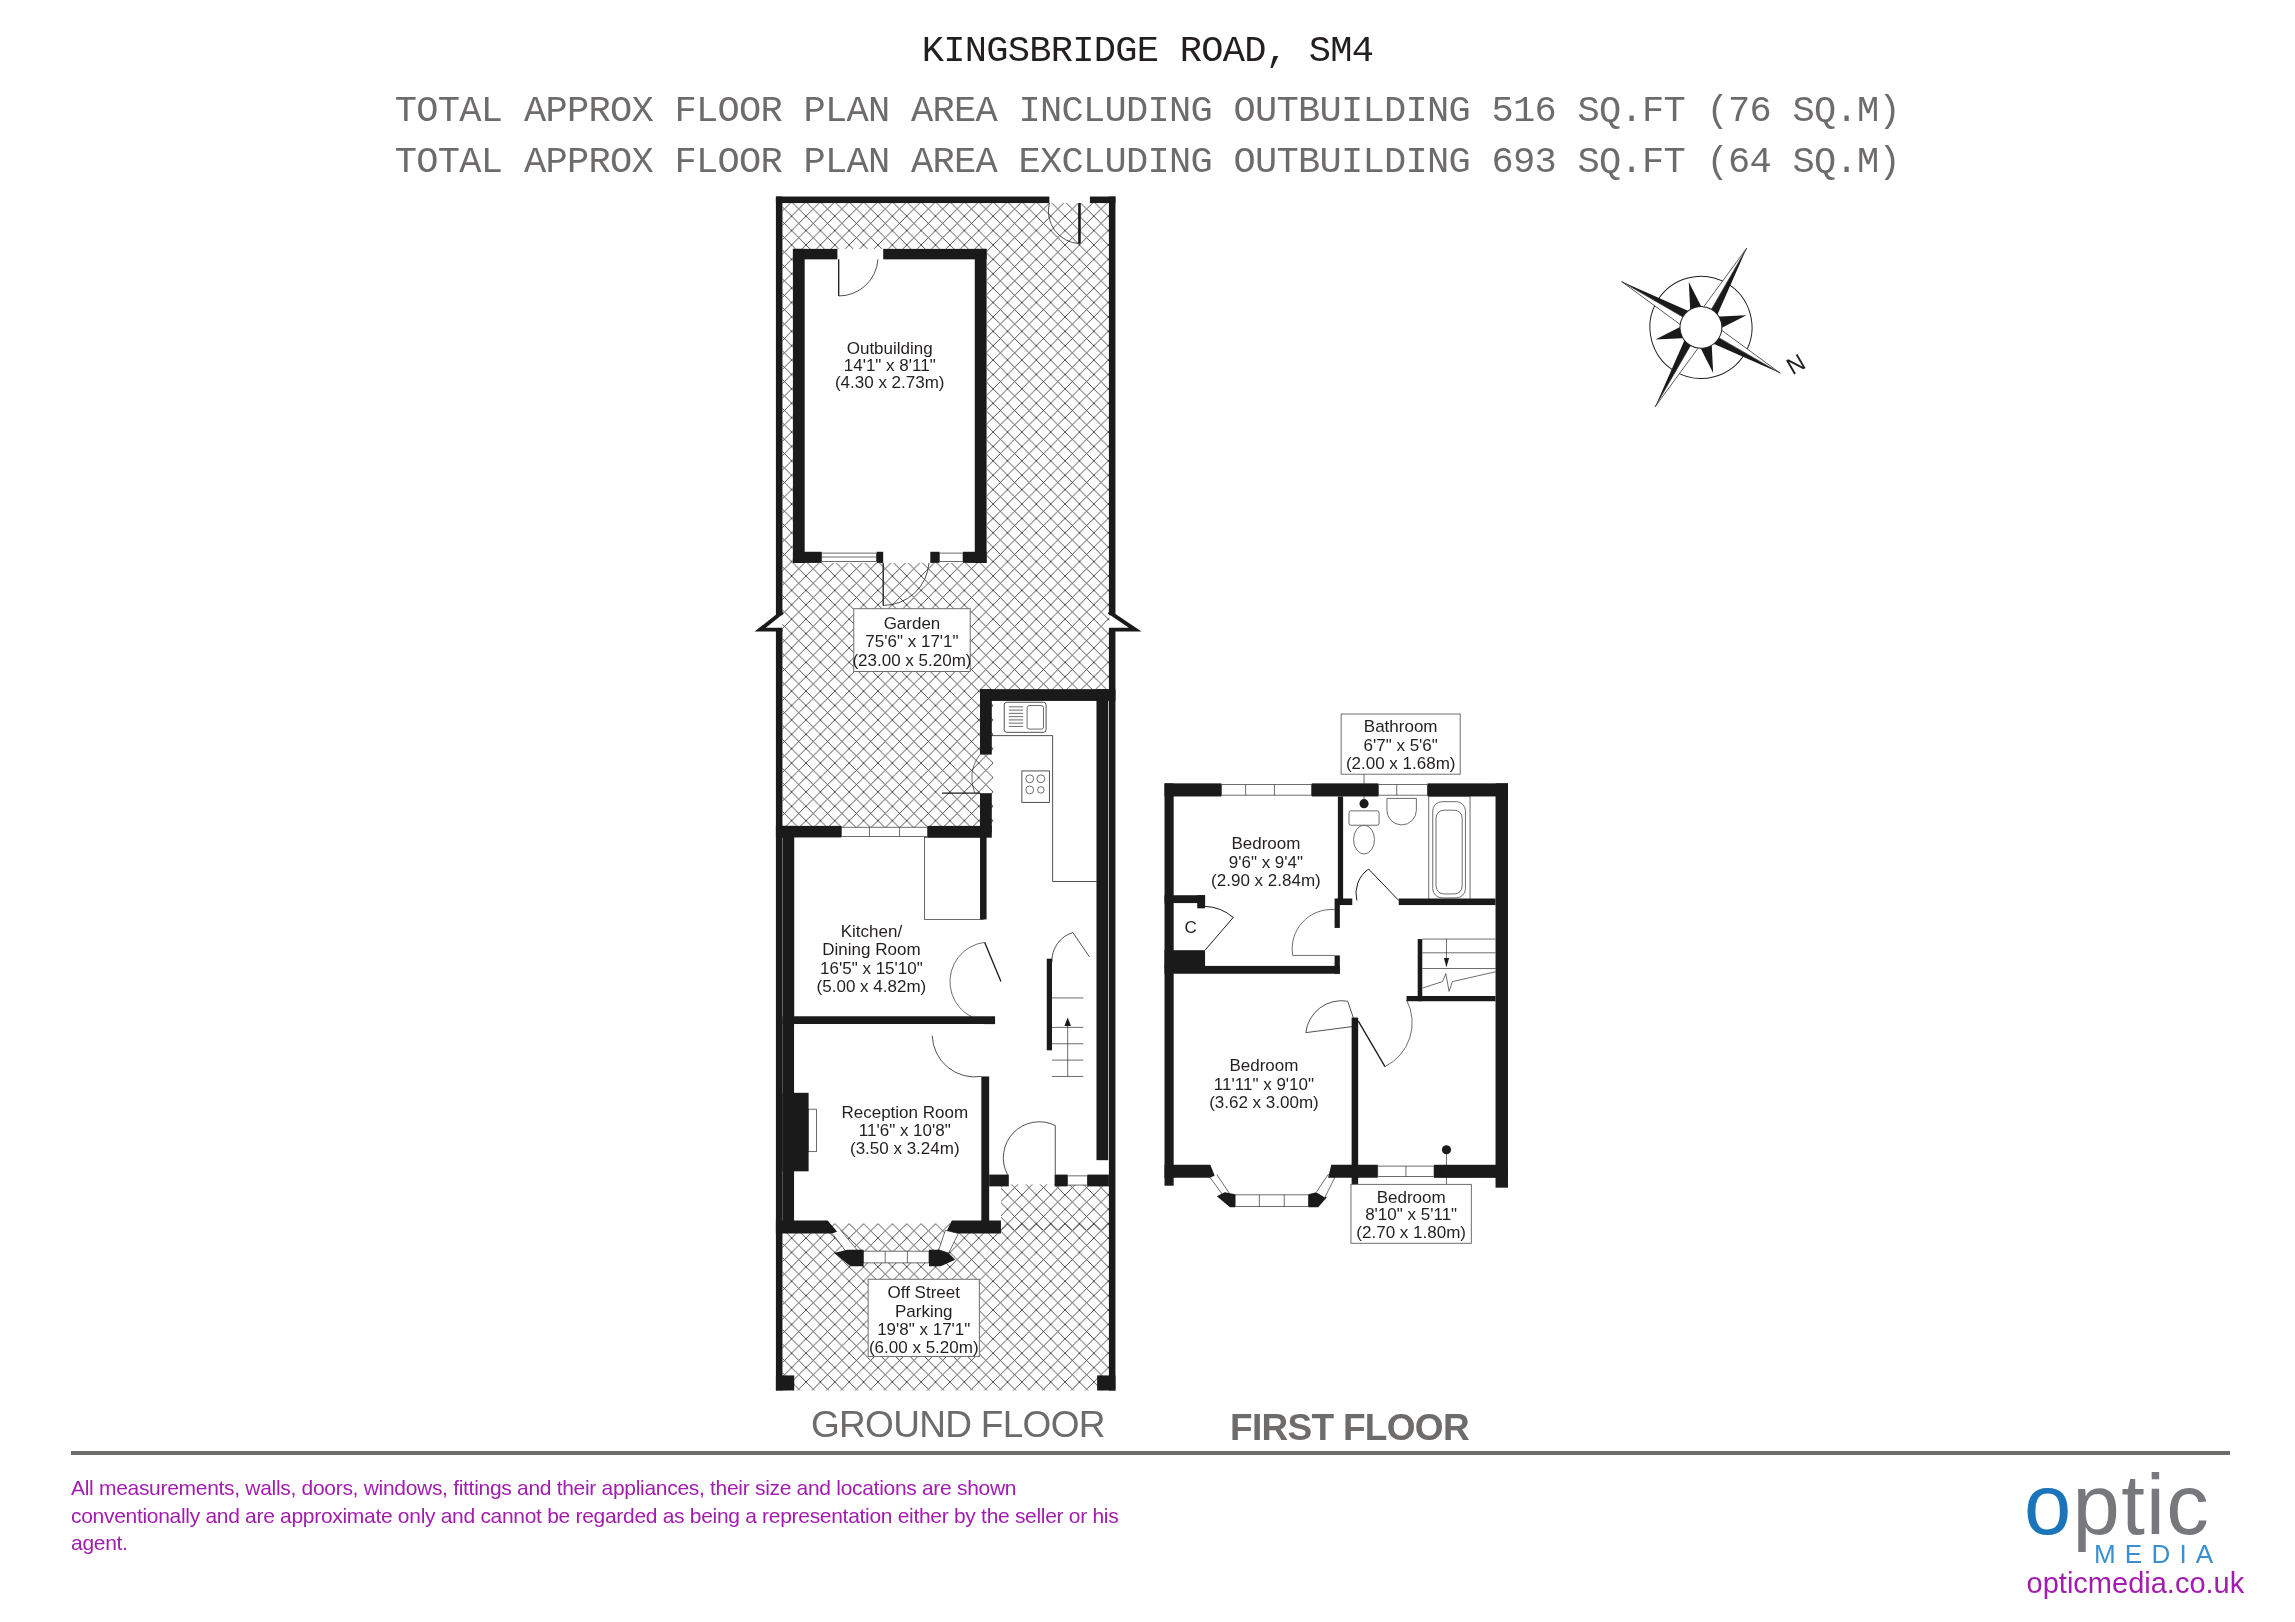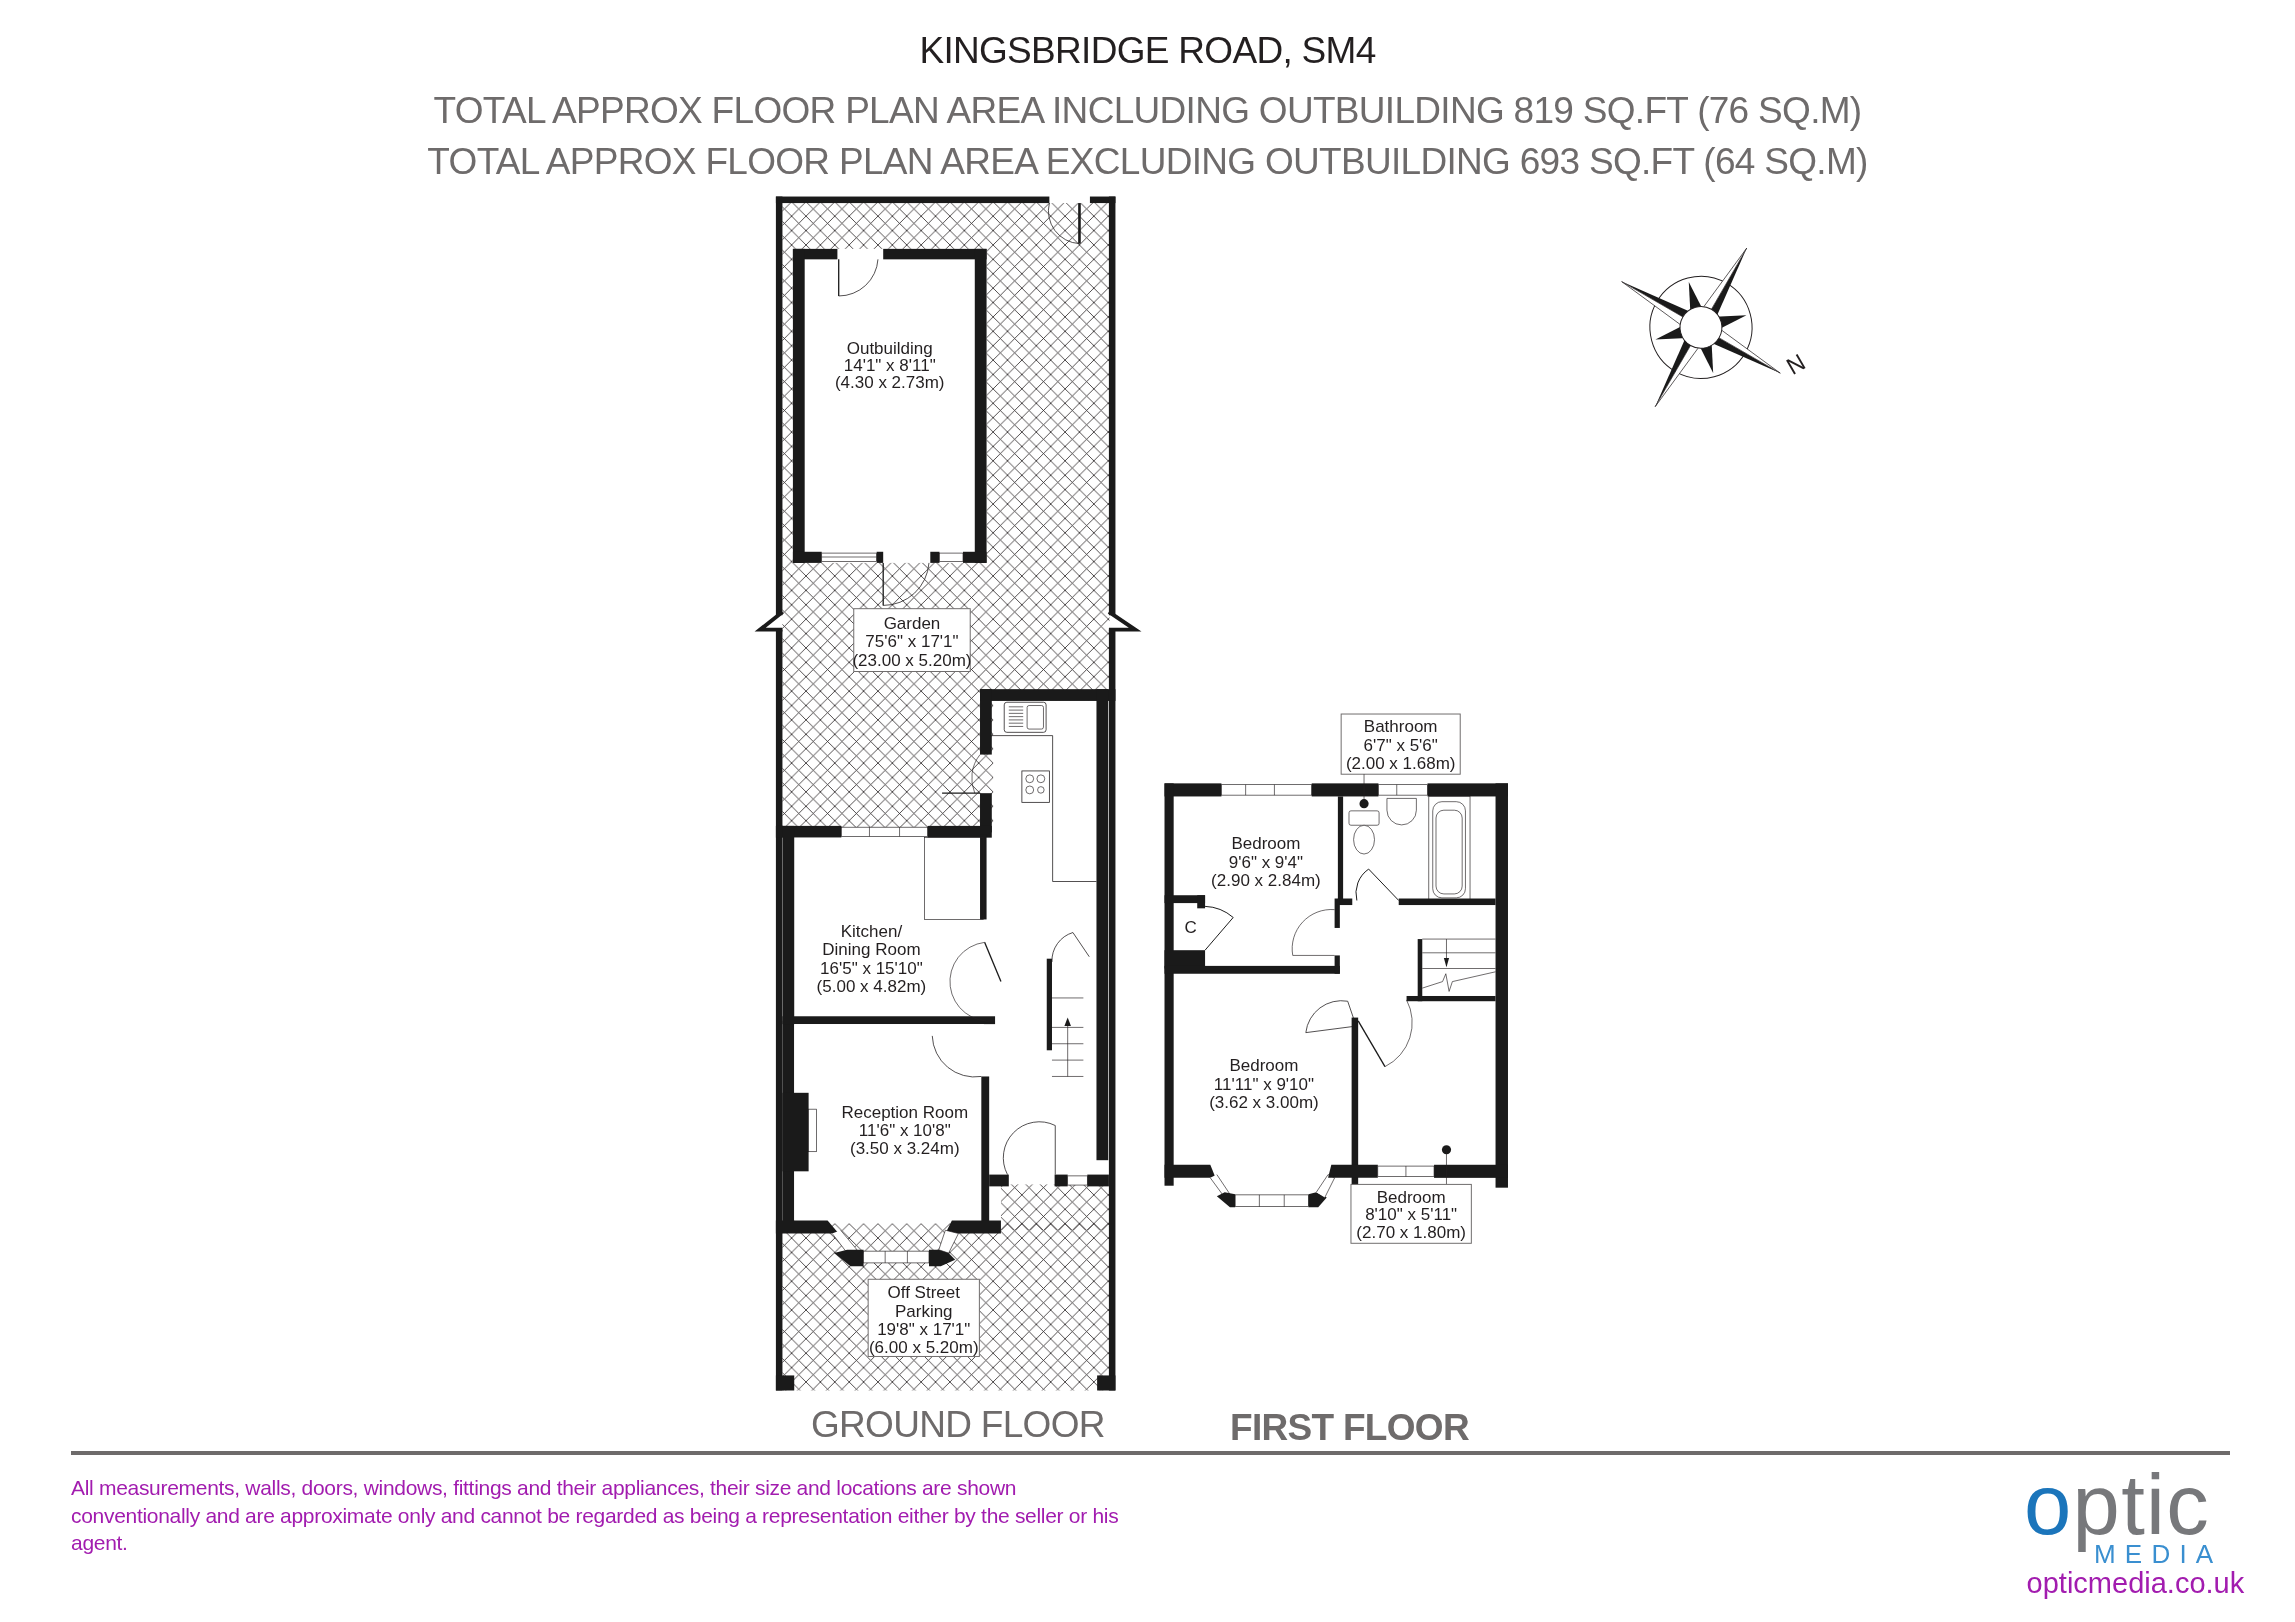--- a/index.html
+++ b/index.html
@@ -1,36 +1,36 @@
 <!DOCTYPE html>
 <html style="font-size:10.5px"><head>
 <meta charset="utf-8">
 <style>
   html, body { margin:0; padding:0; background:#ffffff; }
   body { width:2295px; height:1623px; position:relative; overflow:hidden; font-family:"Liberation Sans", sans-serif; }
-  .hdr { position:absolute; left:0; width:2295px; text-align:center; color:#6e6b6b; letter-spacing:-0.7px; }
+  .hdr { position:absolute; left:0; width:2295px; text-align:center; color:#6e6b6b; letter-spacing:-0.7px;font-family:Liberation Mono, monospace; }
   .hdr.title { top:30px; font-size:37px; color:#231f20; }
   .hdr.l2 { top:90px; font-size:37px; }
   .hdr.l3 { top:141px; font-size:37px; }
   svg.plan { position:absolute; left:0; top:0; }
   .rlabel { font-family:"Liberation Sans", sans-serif; font-size:26px; fill:#231f20; text-anchor:middle; }
   .floorlbl { position:absolute; font-size:37px; color:#6e6b6b; letter-spacing:-0.7px; }
   .rule { position:absolute; left:71px; top:1451px; width:2159px; height:3.9px; background:#6e6b6b; }
   .disclaimer { position:absolute; left:71px; top:1474px; width:1060px; font-size:21px; line-height:27.5px; color:#a21caf; letter-spacing:-0.3px; }
   .logo { position:absolute; left:2015px; top:1462px; width:222px; height:137px;margin-left:9px; }
   .logo .word { position:absolute; left:0; top:0; font-size:85px; line-height:85px; color:#77787b; letter-spacing:1.3px; font-weight:normal; }
   .logo .word .o { color:#1b75bb; }
   .logo .media { position:absolute; left:70px; top:77px; font-size:26px; color:#3a8fd0; letter-spacing:9.2px; }
   .logo .url { position:absolute; left:2.6px; top:105px; font-size:29px; color:#a21caf; }
 </style>
 </head>
 <body>
 
 <div class="hdr title">KINGSBRIDGE ROAD, SM4</div>
-<div class="hdr l2">TOTAL APPROX FLOOR PLAN AREA INCLUDING OUTBUILDING 819 SQ.FT (76 SQ.M)</div>
+<div class="hdr l2">TOTAL APPROX FLOOR PLAN AREA INCLUDING OUTBUILDING 516 SQ.FT (76 SQ.M)</div>
 <div class="hdr l3">TOTAL APPROX FLOOR PLAN AREA EXCLUDING OUTBUILDING 693 SQ.FT (64 SQ.M)</div>
 
 <svg class="plan" width="2295" height="1623" viewBox="0 0 3508 2480">
   <defs>
     <pattern id="hatch" width="22" height="22" patternUnits="userSpaceOnUse">
       <path d="M0 0 L22 22 M22 0 L0 22" stroke="#231f20" stroke-width="1.2"></path>
     </pattern>
   </defs>
 
   <g>

